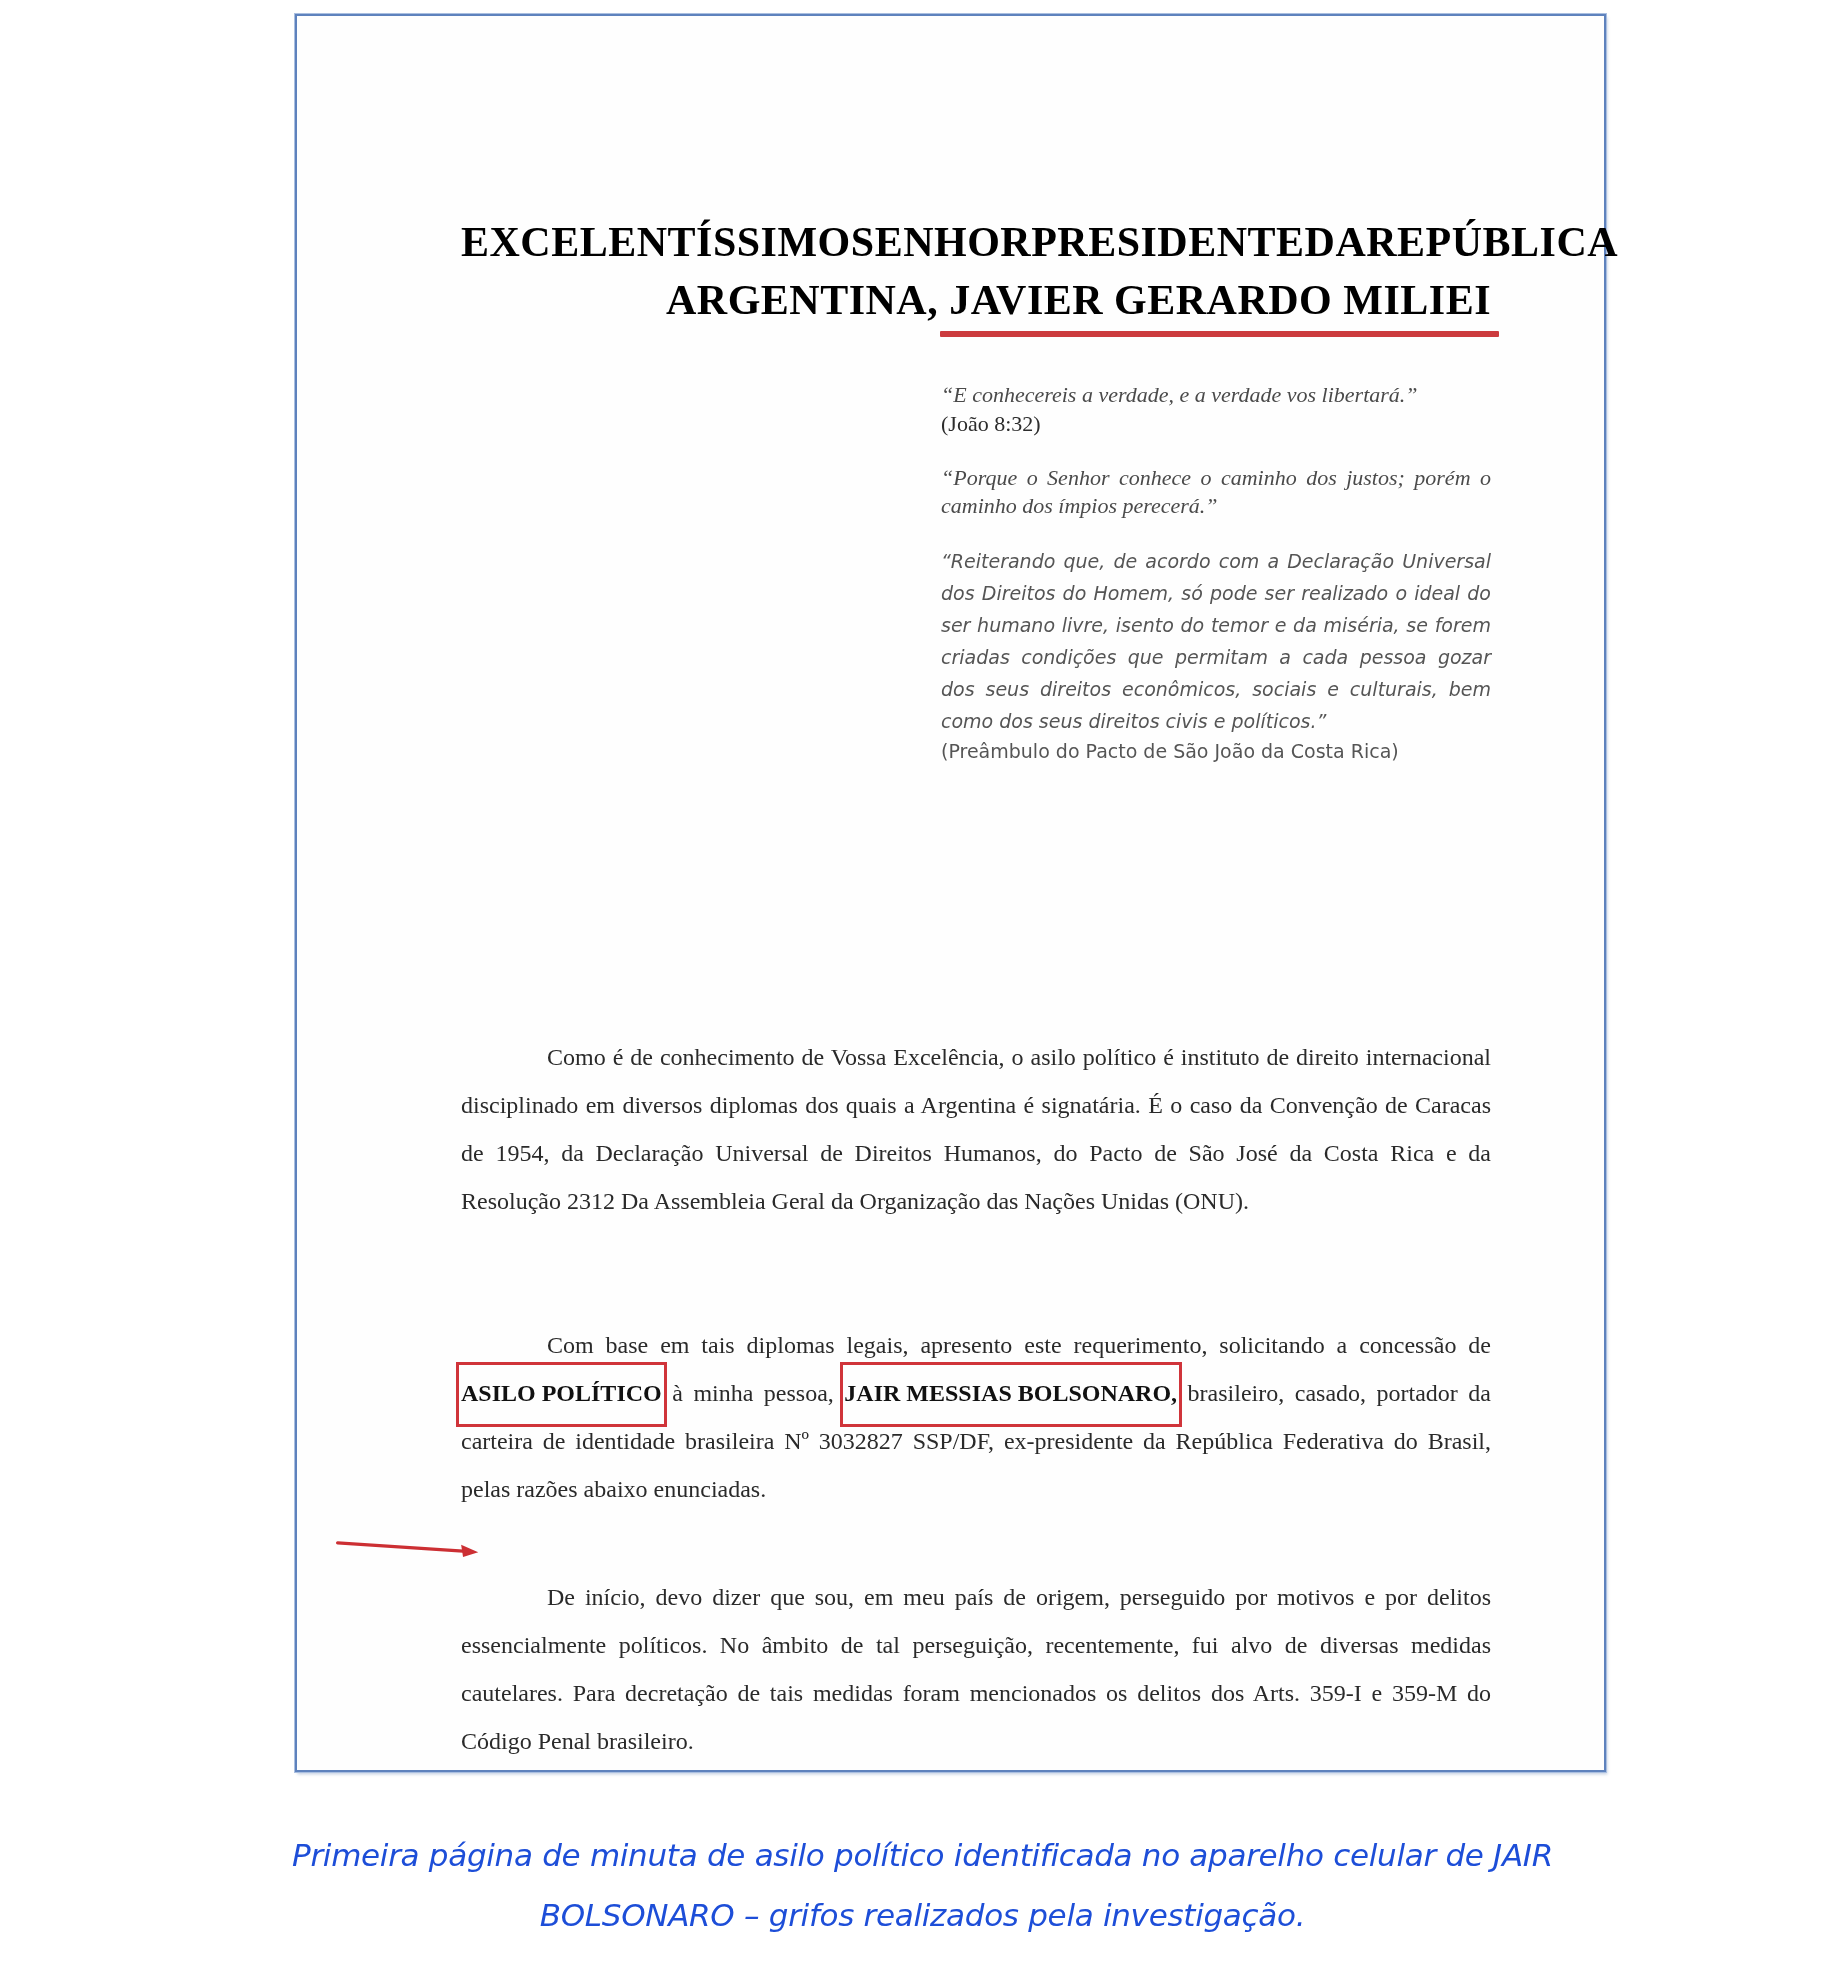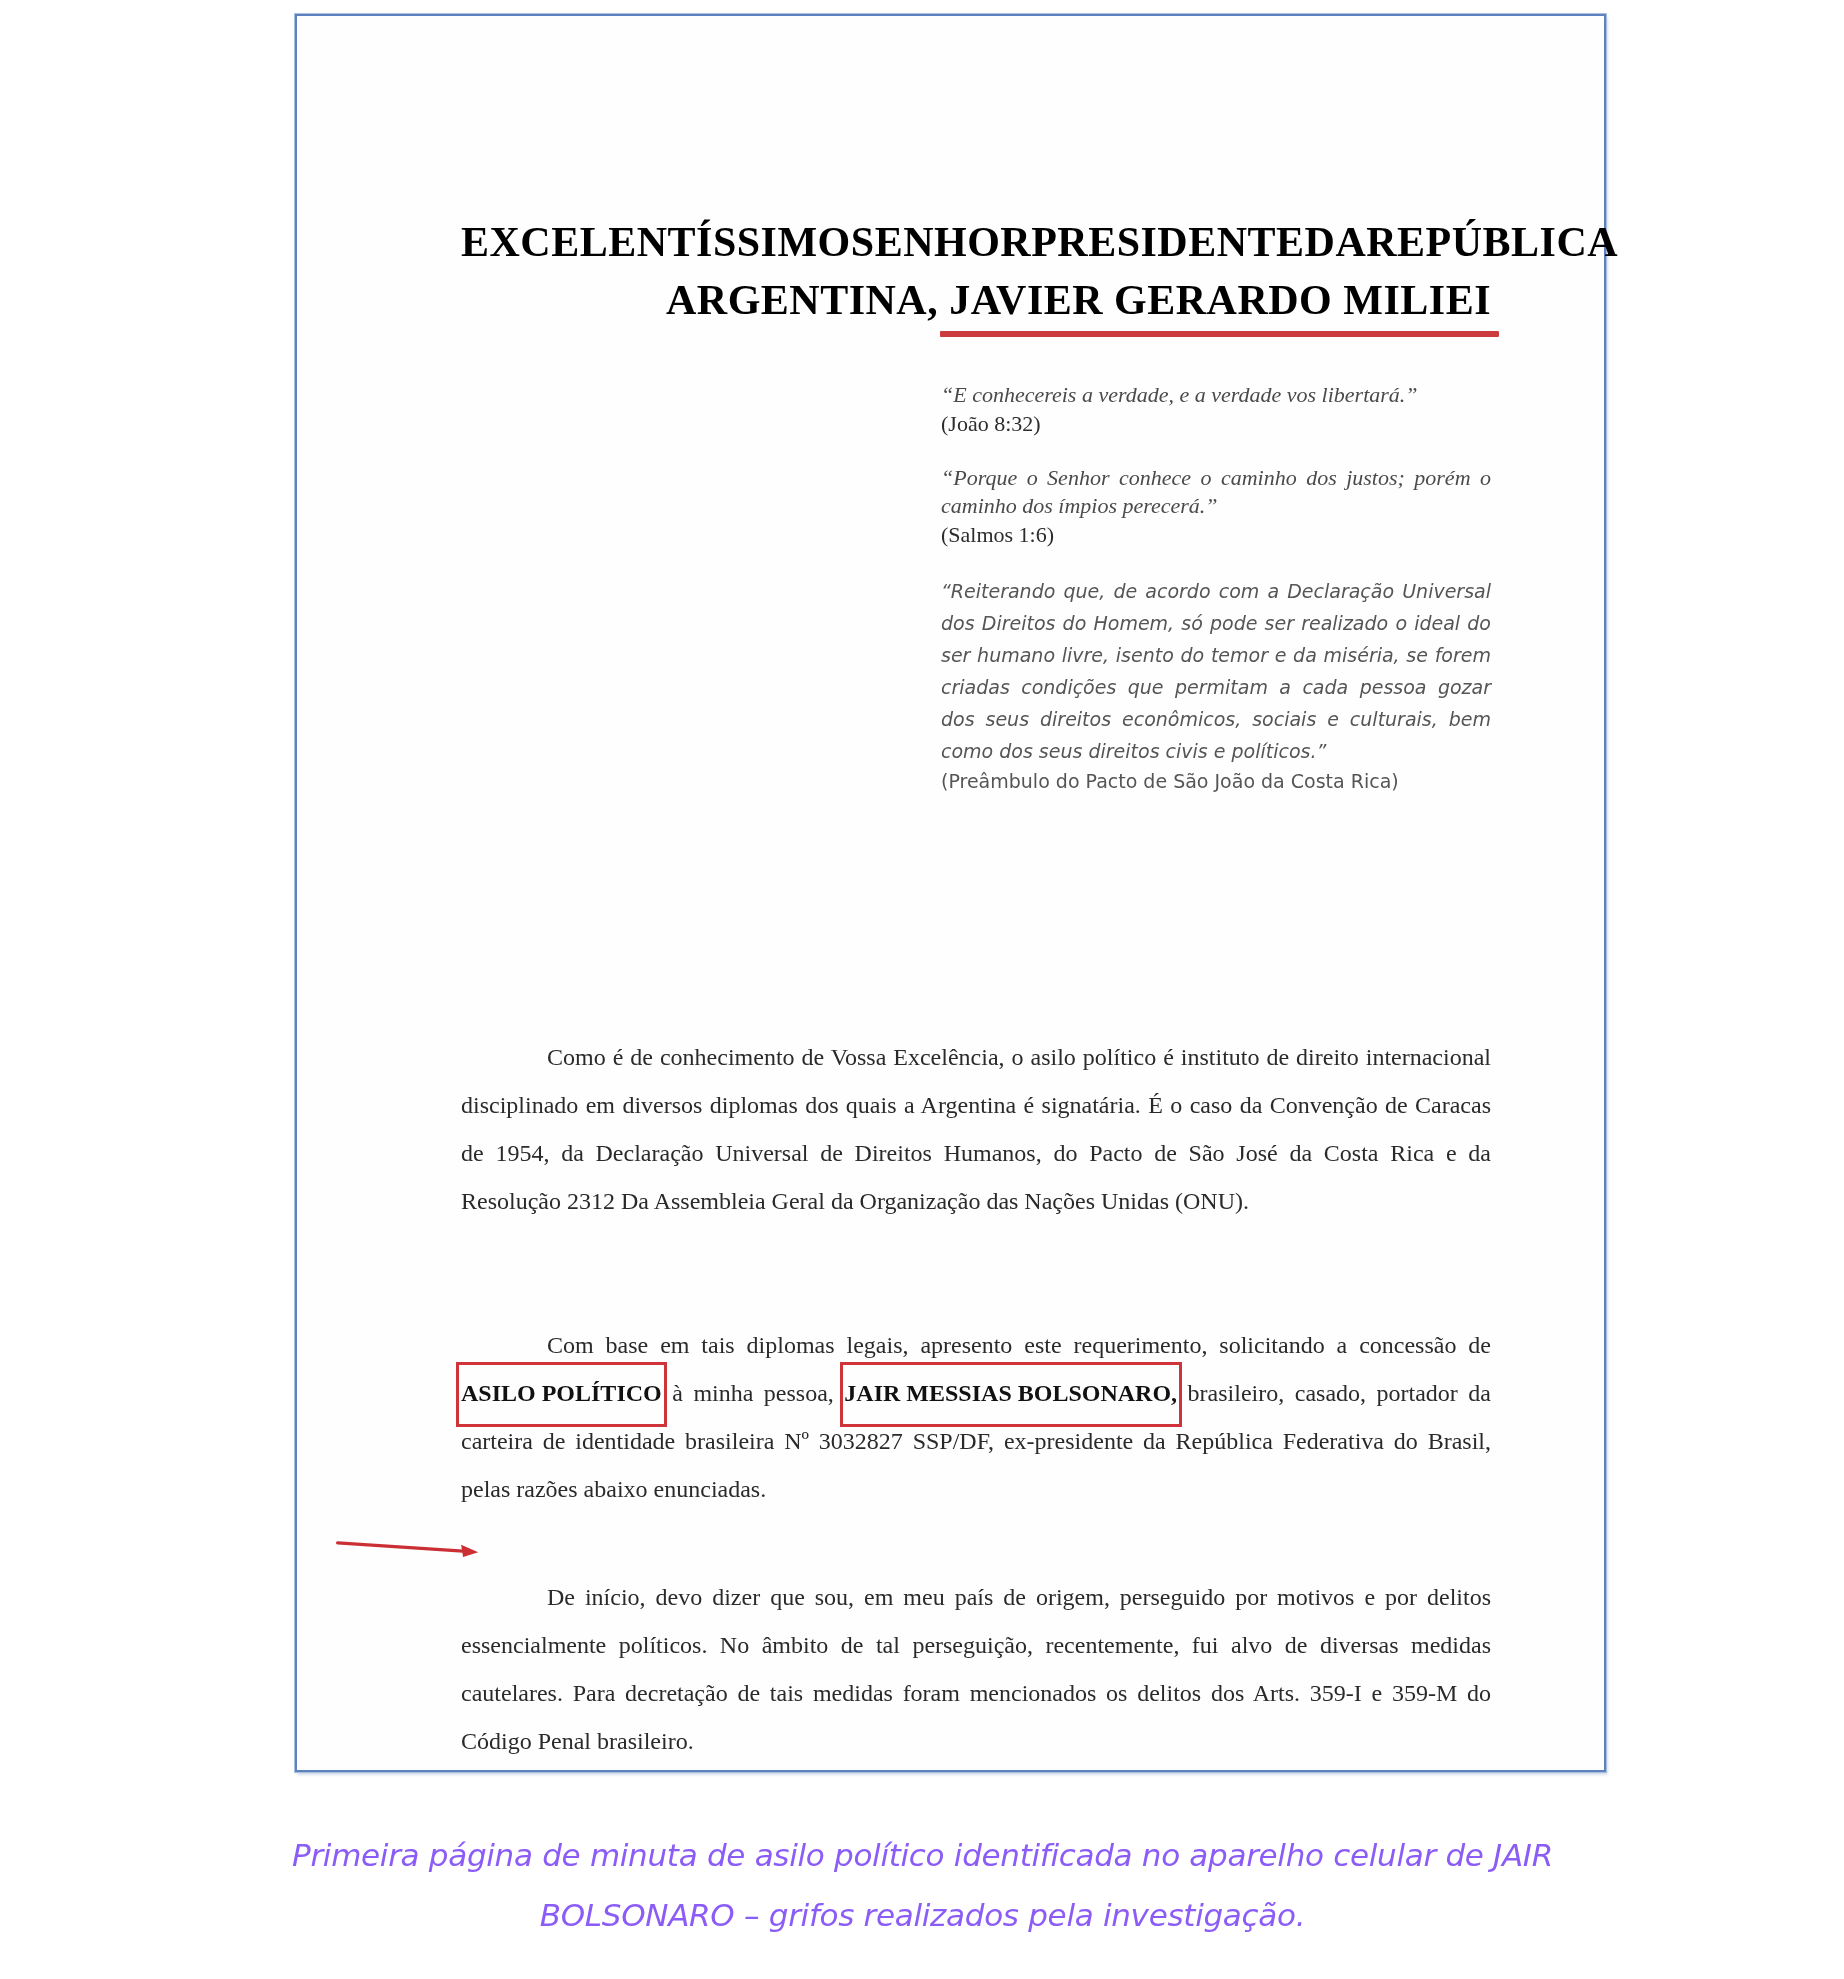--- a/index.html
+++ b/index.html
@@ -150,21 +150,21 @@
   .caption {
     position: absolute;
     left: 0;
     top: 1825px;
     width: 1845px;
     text-align: center;
     font-family: "DejaVu Sans", sans-serif;
     font-style: italic;
     font-size: 31px;
     line-height: 60px;
-    color: #8b5cf6;
+    color: #1d4ed8;
     letter-spacing: -0.3px;
   }
 </style>
 </head>
 <body>
 
 <div class="page-frame"></div>
 
 <div class="doc">
 
@@ -179,21 +179,20 @@
     <div class="heading-line2"><span>ARGENTINA, </span><span class="underline-mark">JAVIER GERARDO MILIEI</span></div>
   </div>
 
   <div class="epigraphs">
     <div class="epi">
       <div class="epi-quote">“E conhecereis a verdade, e a verdade vos libertará.”</div>
       <div class="epi-ref">(João 8:32)</div>
     </div>
     <div class="epi">
       <div class="epi-quote">“Porque o Senhor conhece o caminho dos justos; porém o caminho dos ímpios perecerá.”</div>
-      <div class="epi-ref">(Salmos 1:6)</div>
     </div>
     <div class="epi epi-sans">
       <div class="epi-quote">“Reiterando que, de acordo com a Declaração Universal dos Direitos do Homem, só pode ser realizado o ideal do ser humano livre, isento do temor e da miséria, se forem criadas condições que permitam a cada pessoa gozar dos seus direitos econômicos, sociais e culturais, bem como dos seus direitos civis e políticos.”</div>
       <div class="epi-ref">(Preâmbulo do Pacto de São João da Costa Rica)</div>
     </div>
   </div>
 
   <p class="para p1">Como é de conhecimento de Vossa Excelência, o asilo político é instituto de direito internacional disciplinado em diversos diplomas dos quais a Argentina é signatária. É o caso da Convenção de Caracas de 1954, da Declaração Universal de Direitos Humanos, do Pacto de São José da Costa Rica e da Resolução 2312 Da Assembleia Geral da Organização das Nações Unidas (ONU).</p>
 
   <p class="para p2"><span>Com base em tais diplomas legais, apresento este requerimento, solicitando a concessão de </span><span class="boxed">ASILO POLÍTICO</span><span> à minha pessoa, </span><span class="boxed">JAIR MESSIAS BOLSONARO,</span><span> brasileiro, casado, portador da carteira de identidade brasileira Nº 3032827 SSP/DF, ex-presidente da República Federativa do Brasil, pelas razões abaixo enunciadas.</span></p>

